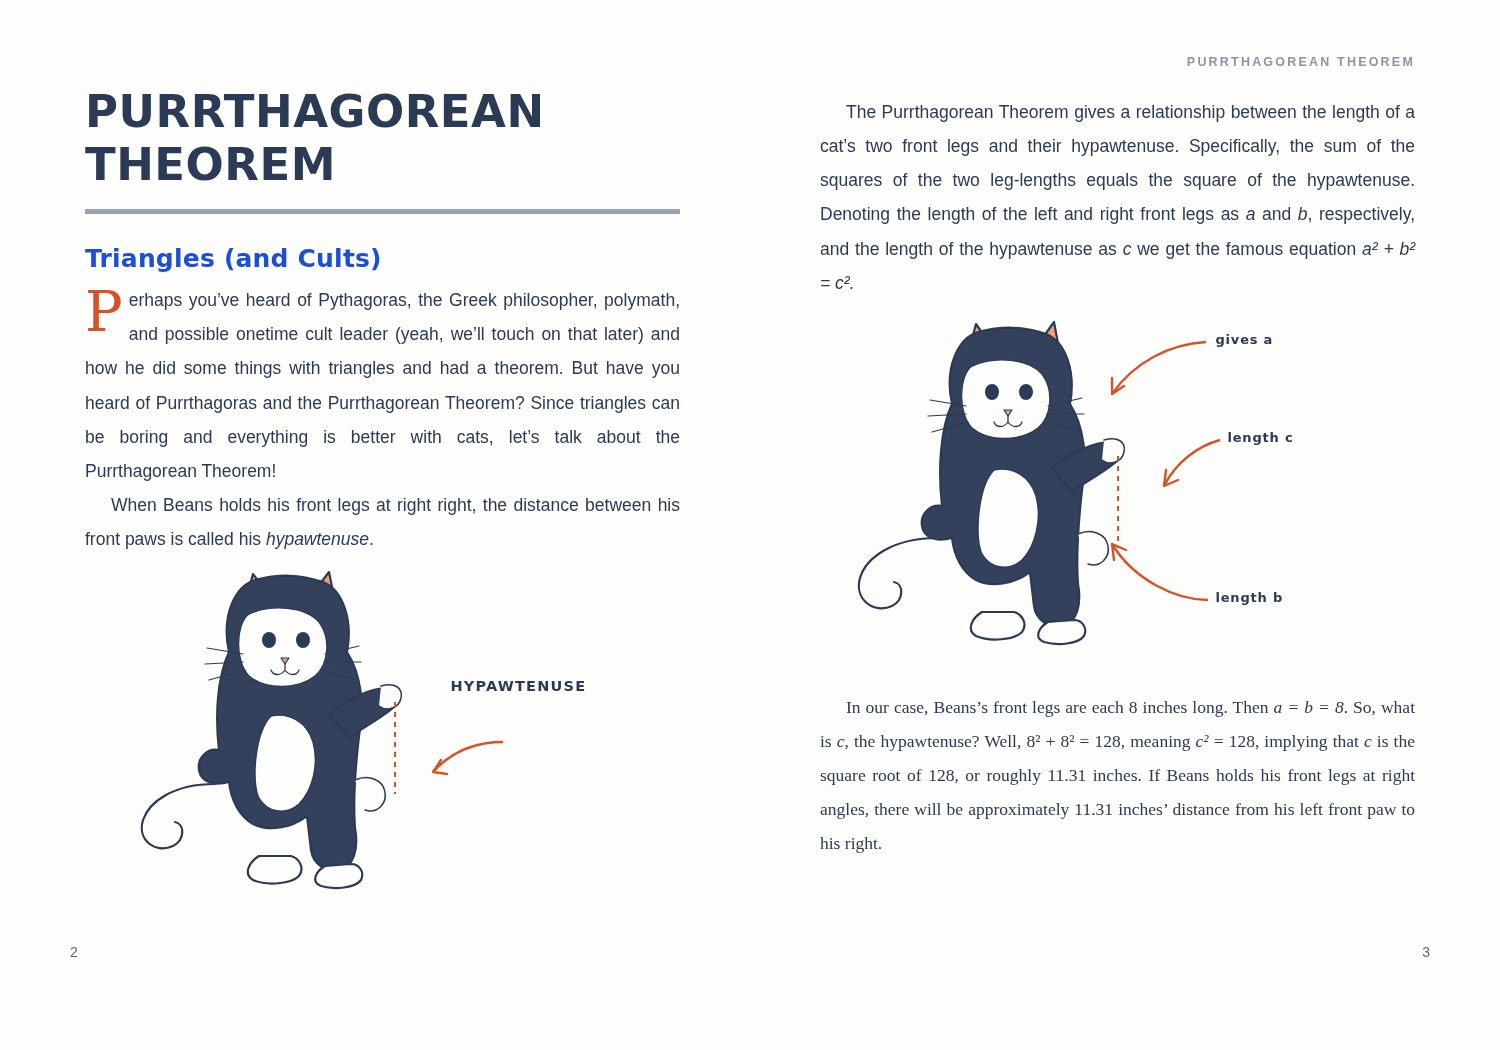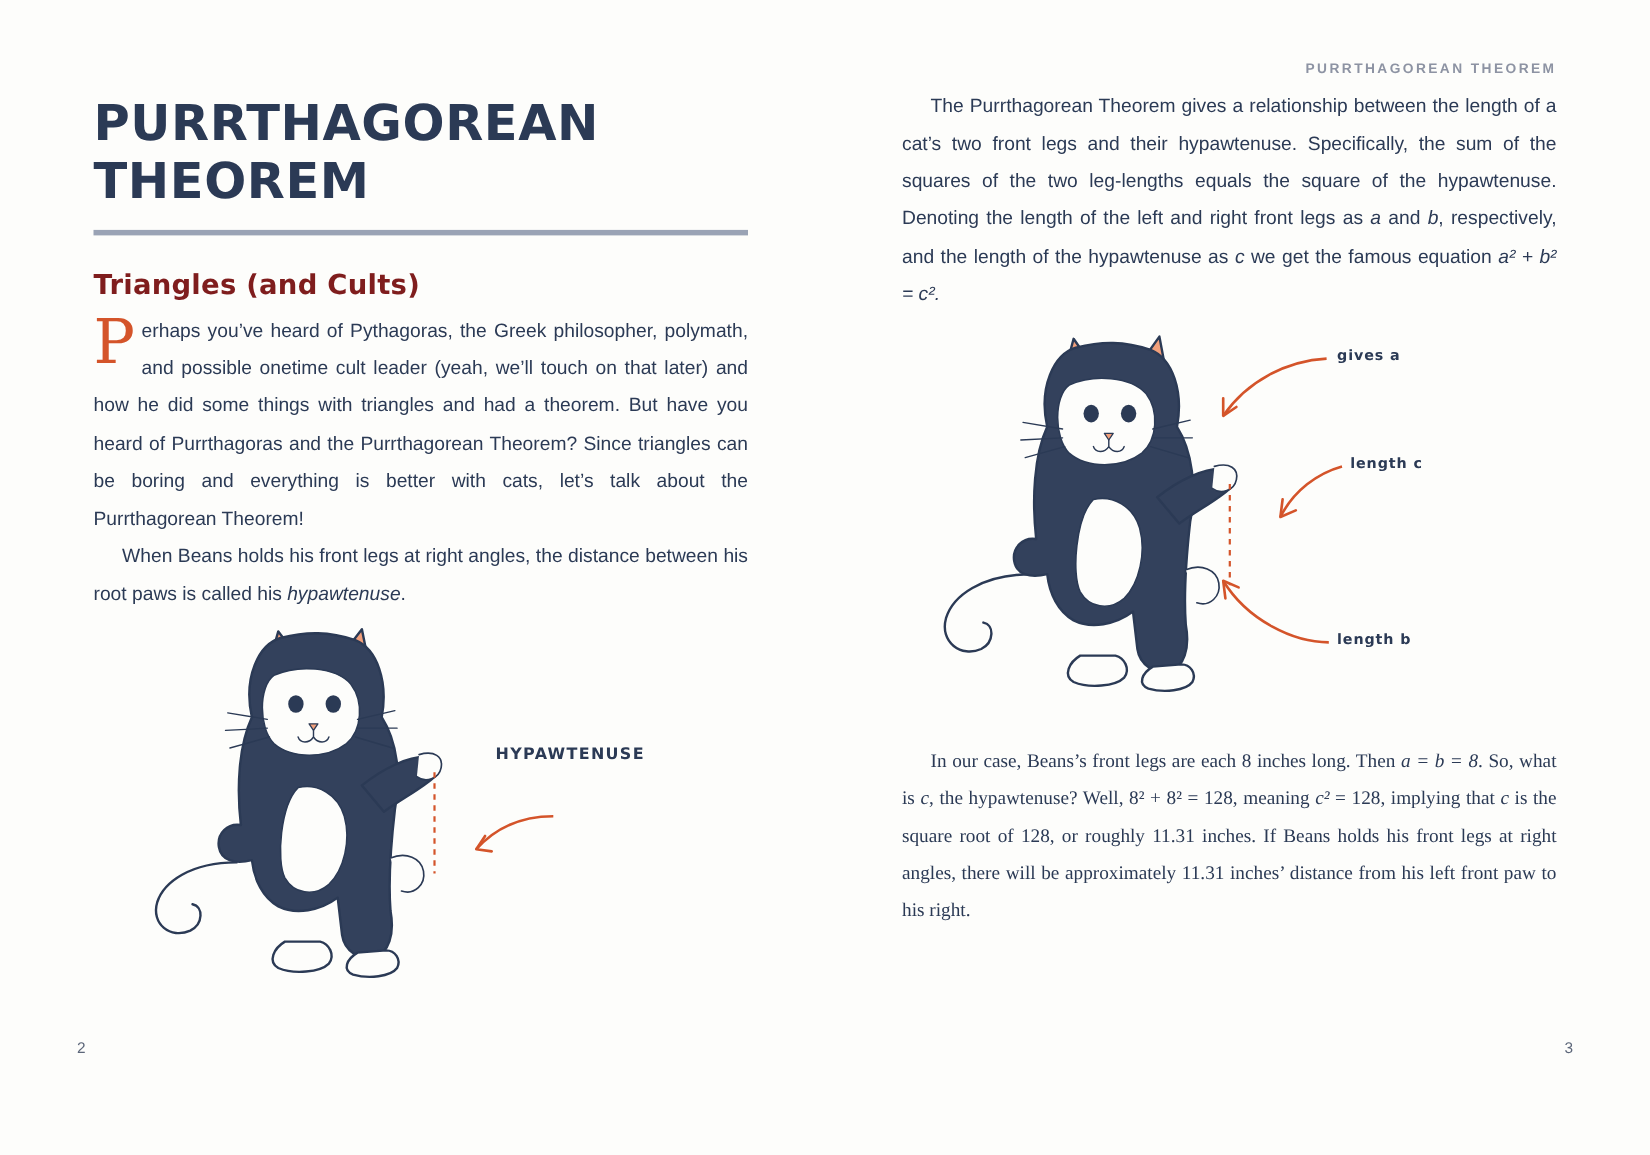--- a/index.html
+++ b/index.html
@@ -44,21 +44,21 @@
   .title-rule {
     height: 5px;
     background: #9aa3b5;
     margin: 18px 0 30px 0;
     width: 100%;
   }
   .section-head {
     font-family: "DejaVu Sans", sans-serif;
     font-weight: bold;
     font-size: 25px;
-    color: #7f1d1d;
+    color: #1d4ed8;
     margin: 0 0 10px 0;
     letter-spacing: 0.2px;
   }
   .body-text {
     font-size: 17.5px;
     line-height: 1.95;
     color: #2b3a55;
     text-align: justify;
     margin: 0;
     hyphens: manual;
@@ -81,21 +81,21 @@
   
   .running-head {
     position: absolute;
     top: 55px;
     right: 85px;
     font-size: 12.5px;
     letter-spacing: 2.2px;
     color: #8d93a3;
     font-weight: bold;
   }
-  .rp-body { margin-top: 29px; }
+  .rp-body { margin-top: 45px; }
 
   
   .folio {
     position: absolute;
     bottom: 55px;
     font-size: 14px;
     color: #5c6679;
   }
   .folio-left  { left: 70px; }
   .folio-right { right: 70px; }
@@ -128,21 +128,21 @@
     <h1 class="chapter-title">PURRTHAGOREAN THEOREM</h1>
     <div class="title-rule"></div>
 
     <h2 class="section-head">Triangles (and Cults)</h2>
 
     <p class="body-text dropcap-para">
       <span class="dropcap">P</span><span>erhaps you’ve heard of Pythagoras, the Greek philosopher, polymath, and possible onetime cult leader (yeah, we’ll touch on that later) and how he did some things with triangles and had a theorem. But have you heard of Purrthagoras and the Purrthagorean Theorem? Since triangles can be boring and everything is better with cats, let’s talk about the Purrthagorean Theorem!</span>
     </p>
 
     <p class="body-text">
-      <span>When Beans holds his front legs at right angles, the distance between his root paws is called his </span><em>hypawtenuse</em><span>.</span>
+      <span>When Beans holds his front legs at right right, the distance between his front paws is called his </span><em>hypawtenuse</em><span>.</span>
     </p>
 
     <div class="figure fig-left">
       <svg width="560" height="330" viewBox="0 0 560 330">
         <g fill="none" stroke="#2b3a55" stroke-width="2.2" stroke-linecap="round" stroke-linejoin="round">
 
           <path d="M112 218 C 70 218, 46 236, 40 254 C 34 274, 52 288, 70 280 C 82 274, 82 258, 72 256" fill="#fdfdfb"></path>
 
           <path d="M142 36 L150 8 L168 32 M206 32 L226 6 L232 36" fill="#f2a07b"></path>
           <path d="M126 86 C 118 50, 132 20, 152 14 C 176 8, 196 8, 220 16 C 240 24, 250 54, 244 86

